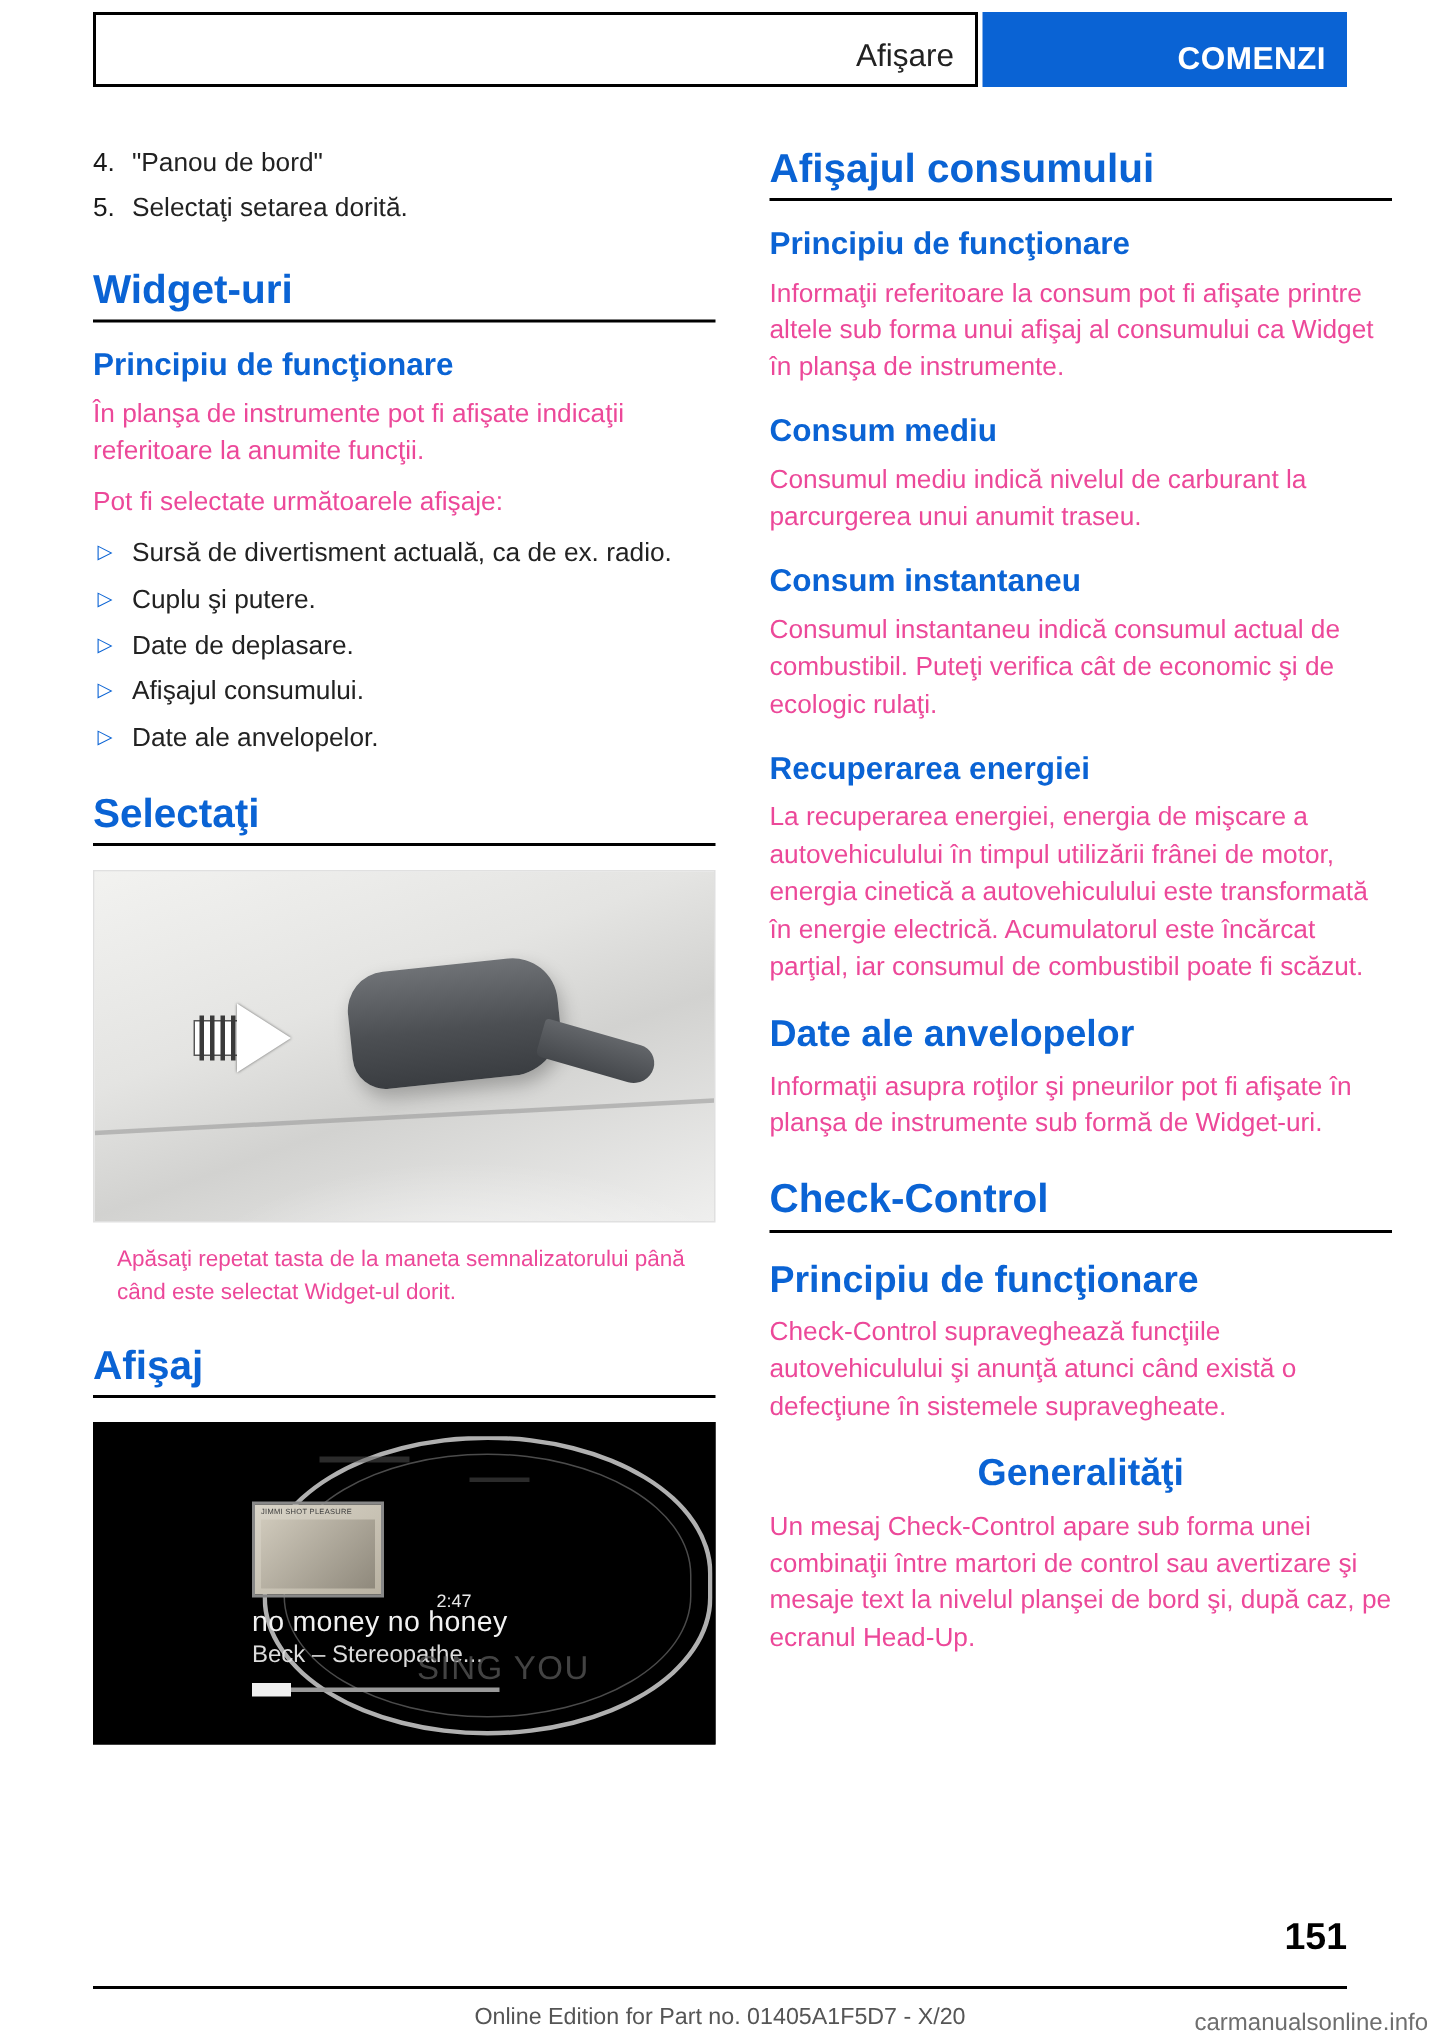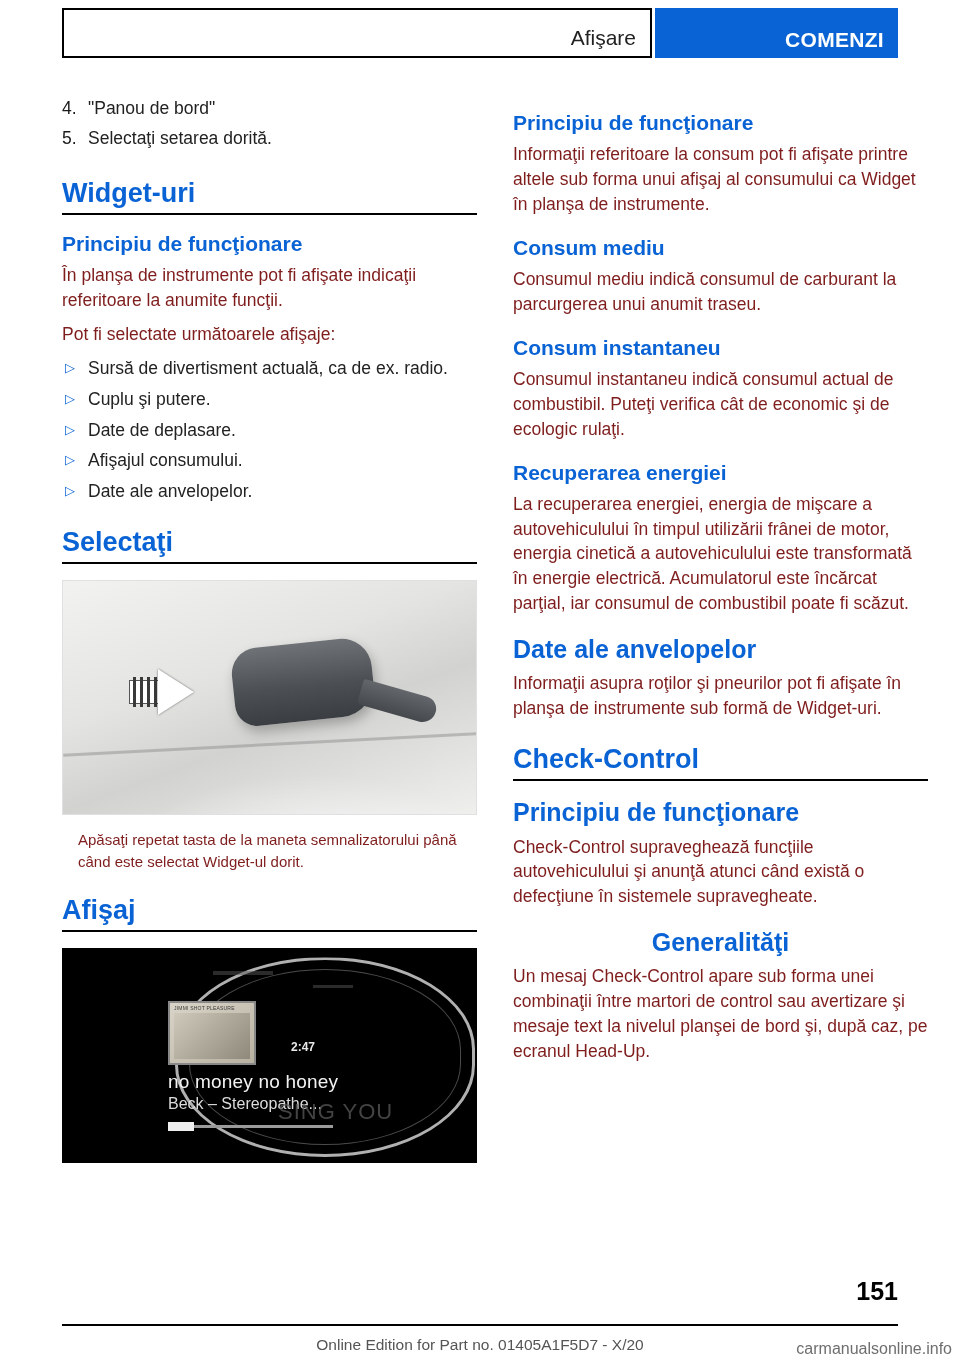--- a/index.html
+++ b/index.html
@@ -74,21 +74,21 @@
     font-weight: bold;
     color: #0a63d4;
     margin: 18px 0 6px 0;
     line-height: 1.25;
   }
   .h2.tight { margin-top: 14px; }
   p {
     font-size: 17.5px;
     line-height: 1.42;
     margin: 0 0 9px 0;
-    color: #7f1d1d;
+    color: #ec4899;
   }
   .numlist {
     margin: 0; padding: 0;
     list-style: none;
   }
   .numlist li {
     display: flex;
     font-size: 17.5px;
     line-height: 1.42;
     margin-bottom: 5px;
@@ -229,24 +229,23 @@
     letter-spacing: 0.2px;
   }
   .disp-sub {
     position: absolute;
     left: 105px; top: 146px;
     color: #dcdcdc;
     font-size: 16px;
   }
   .disp-time {
     position: absolute;
-    left: 228px; top: 91px;
+    left: 228px; top: 111px;
     color: #e8e8e8;
     font-size: 12px;
-    font-weight: bold;
   }
   .disp-bar {
     position: absolute;
     left: 105px; top: 176px;
     width: 165px; height: 3px;
     background: #9a9a9a;
   }
   .disp-bar i {
     position: absolute;
     left: 0; top: -3px;
@@ -394,26 +393,27 @@
     <div class="disp-ghost">SING YOU</div>
     <div class="disp-bar">
         <i></i>
       </div>
   </div>
 
 </div>
 
 <div class="col col-right">
 
+  <div class="h1 first" style="margin-top:0;">Afişajul consumului</div>
 
   <div class="h2 tight">Principiu de funcţionare</div>
   <p>Informaţii referitoare la consum pot fi afişate printre altele sub forma unui afişaj al consumului ca Widget în planşa de instrumente.</p>
 
   <div class="h2">Consum mediu</div>
-  <p>Consumul mediu indică consumul de carburant la parcurgerea unui anumit traseu.</p>
+  <p>Consumul mediu indică nivelul de carburant la parcurgerea unui anumit traseu.</p>
 
   <div class="h2">Consum instantaneu</div>
   <p>Consumul instantaneu indică consumul actual de combustibil. Puteţi verifica cât de economic şi de ecologic rulaţi.</p>
 
   <div class="h2">Recuperarea energiei</div>
   <p>La recuperarea energiei, energia de mişcare a autovehiculului în timpul utilizării frânei de motor, energia cinetică a autovehiculului este transformată în energie electrică. Acumulatorul este încărcat parţial, iar consumul de combustibil poate fi scăzut.</p>
 
   <div class="h2" style="font-size:25px;">Date ale anvelopelor</div>
   <p>Informaţii asupra roţilor şi pneurilor pot fi afişate în planşa de instrumente sub formă de Widget-uri.</p>
 

